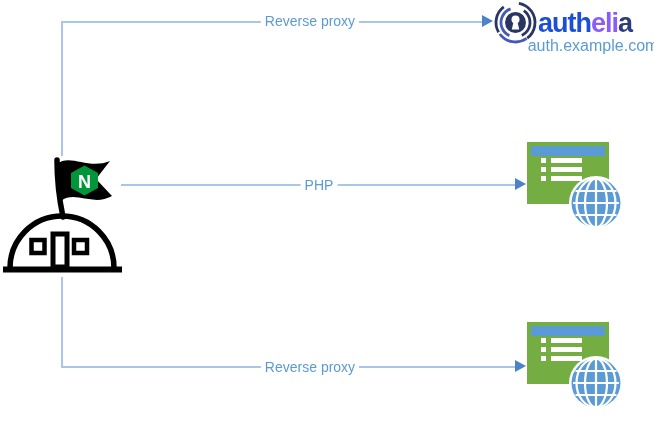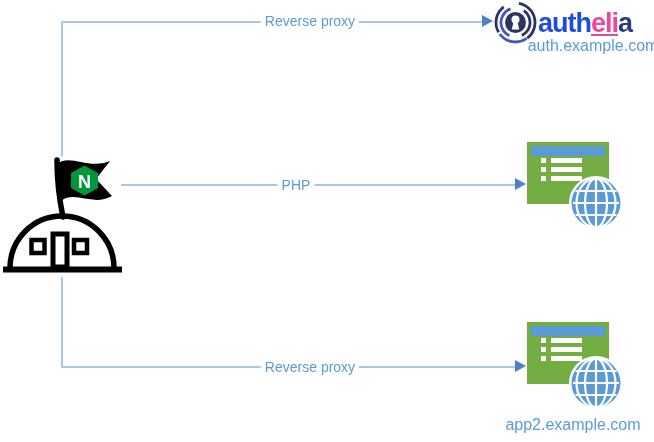--- a/index.html
+++ b/index.html
@@ -24,21 +24,21 @@
   .domain-label{
     position:absolute;transform:translateX(-50%);
     color:#5b9bd5;font-size:16px;white-space:nowrap;line-height:18px;
   }
   
   .wordmark{
     position:absolute;left:538px;top:2px;height:42px;line-height:42px;
     font-size:27px;font-weight:bold;letter-spacing:-1px;white-space:nowrap;
   }
   .wm-auth{color:#1d4ed8;}
-  .wm-eli{color:#ec4899;text-decoration:underline;}
+  .wm-eli{color:#8b5cf6;}
   .wm-a{color:#2d3a7e;}
   
   .app-node{position:absolute;width:100px;height:92px;}
   .app-window{position:absolute;left:0;top:0;width:82px;height:62px;background:#74ae43;}
   .app-titlebar{position:absolute;left:4px;top:4px;width:74px;height:10px;background:#5b9bd5;}
   .app-row{position:absolute;left:14px;display:flex;align-items:center;}
   .app-row .bullet{width:5px;height:5px;background:#ffffff;}
   .app-row .bar{width:31px;height:5px;background:#ffffff;margin-left:5px;}
   .row1{top:16px;} .row2{top:25px;} .row3{top:34px;}
   .globe{position:absolute;left:41px;top:33px;}
@@ -54,21 +54,21 @@
   <div class="arrow-right" style="left:482px;top:15px;"></div>
 
   <div class="line h-line" style="left:121px;top:184px;width:394px;"></div>
   <div class="arrow-right" style="left:515px;top:178px;"></div>
 
   <div class="line v-line" style="left:61px;top:277px;height:90px;"></div>
   <div class="line h-line" style="left:61px;top:366px;width:454px;"></div>
   <div class="arrow-right" style="left:515px;top:360px;"></div>
 
   <div class="conn-label" style="left:310px;top:21px;">Reverse proxy</div>
-  <div class="conn-label" style="left:296px;top:185px;">PHP</div>
+  <div class="conn-label" style="left:319px;top:185px;">PHP</div>
   <div class="conn-label" style="left:310px;top:367px;">Reverse proxy</div>
 
   <div style="position:absolute;left:0;top:150px;">
     <svg width="126" height="130" viewBox="0 0 126 130">
 
       <path d="M57,10 C57,28 59,48 63,67" stroke="#000000" stroke-width="5.5" fill="none" stroke-linecap="round"></path>
 
       <path d="M57,14 C70,3 88,20 110,11 L96,29 L112,46 C93,57 75,40 61,51 Z" fill="#000000"></path>
 
       <polygon points="84.5,15.5 98,23 98,38 84.5,45.5 71,38 71,23" fill="#009639"></polygon>
@@ -156,15 +156,14 @@
       <g stroke="#ffffff" stroke-width="2.2" fill="none">
         <line x1="5" y1="28" x2="51" y2="28"></line>
         <line x1="7.5" y1="16" x2="48.5" y2="16"></line>
         <line x1="7.5" y1="40" x2="48.5" y2="40"></line>
         <line x1="28" y1="3.5" x2="28" y2="52.5"></line>
         <ellipse cx="28" cy="28" rx="11" ry="24.5"></ellipse>
         <ellipse cx="28" cy="28" rx="19.5" ry="24.5"></ellipse>
       </g>
     </svg>
   </div>
-  <div class="domain-label" style="left:573px;top:416px;">app2.example.com</div>
 
 </div>
 
 </body></html>

